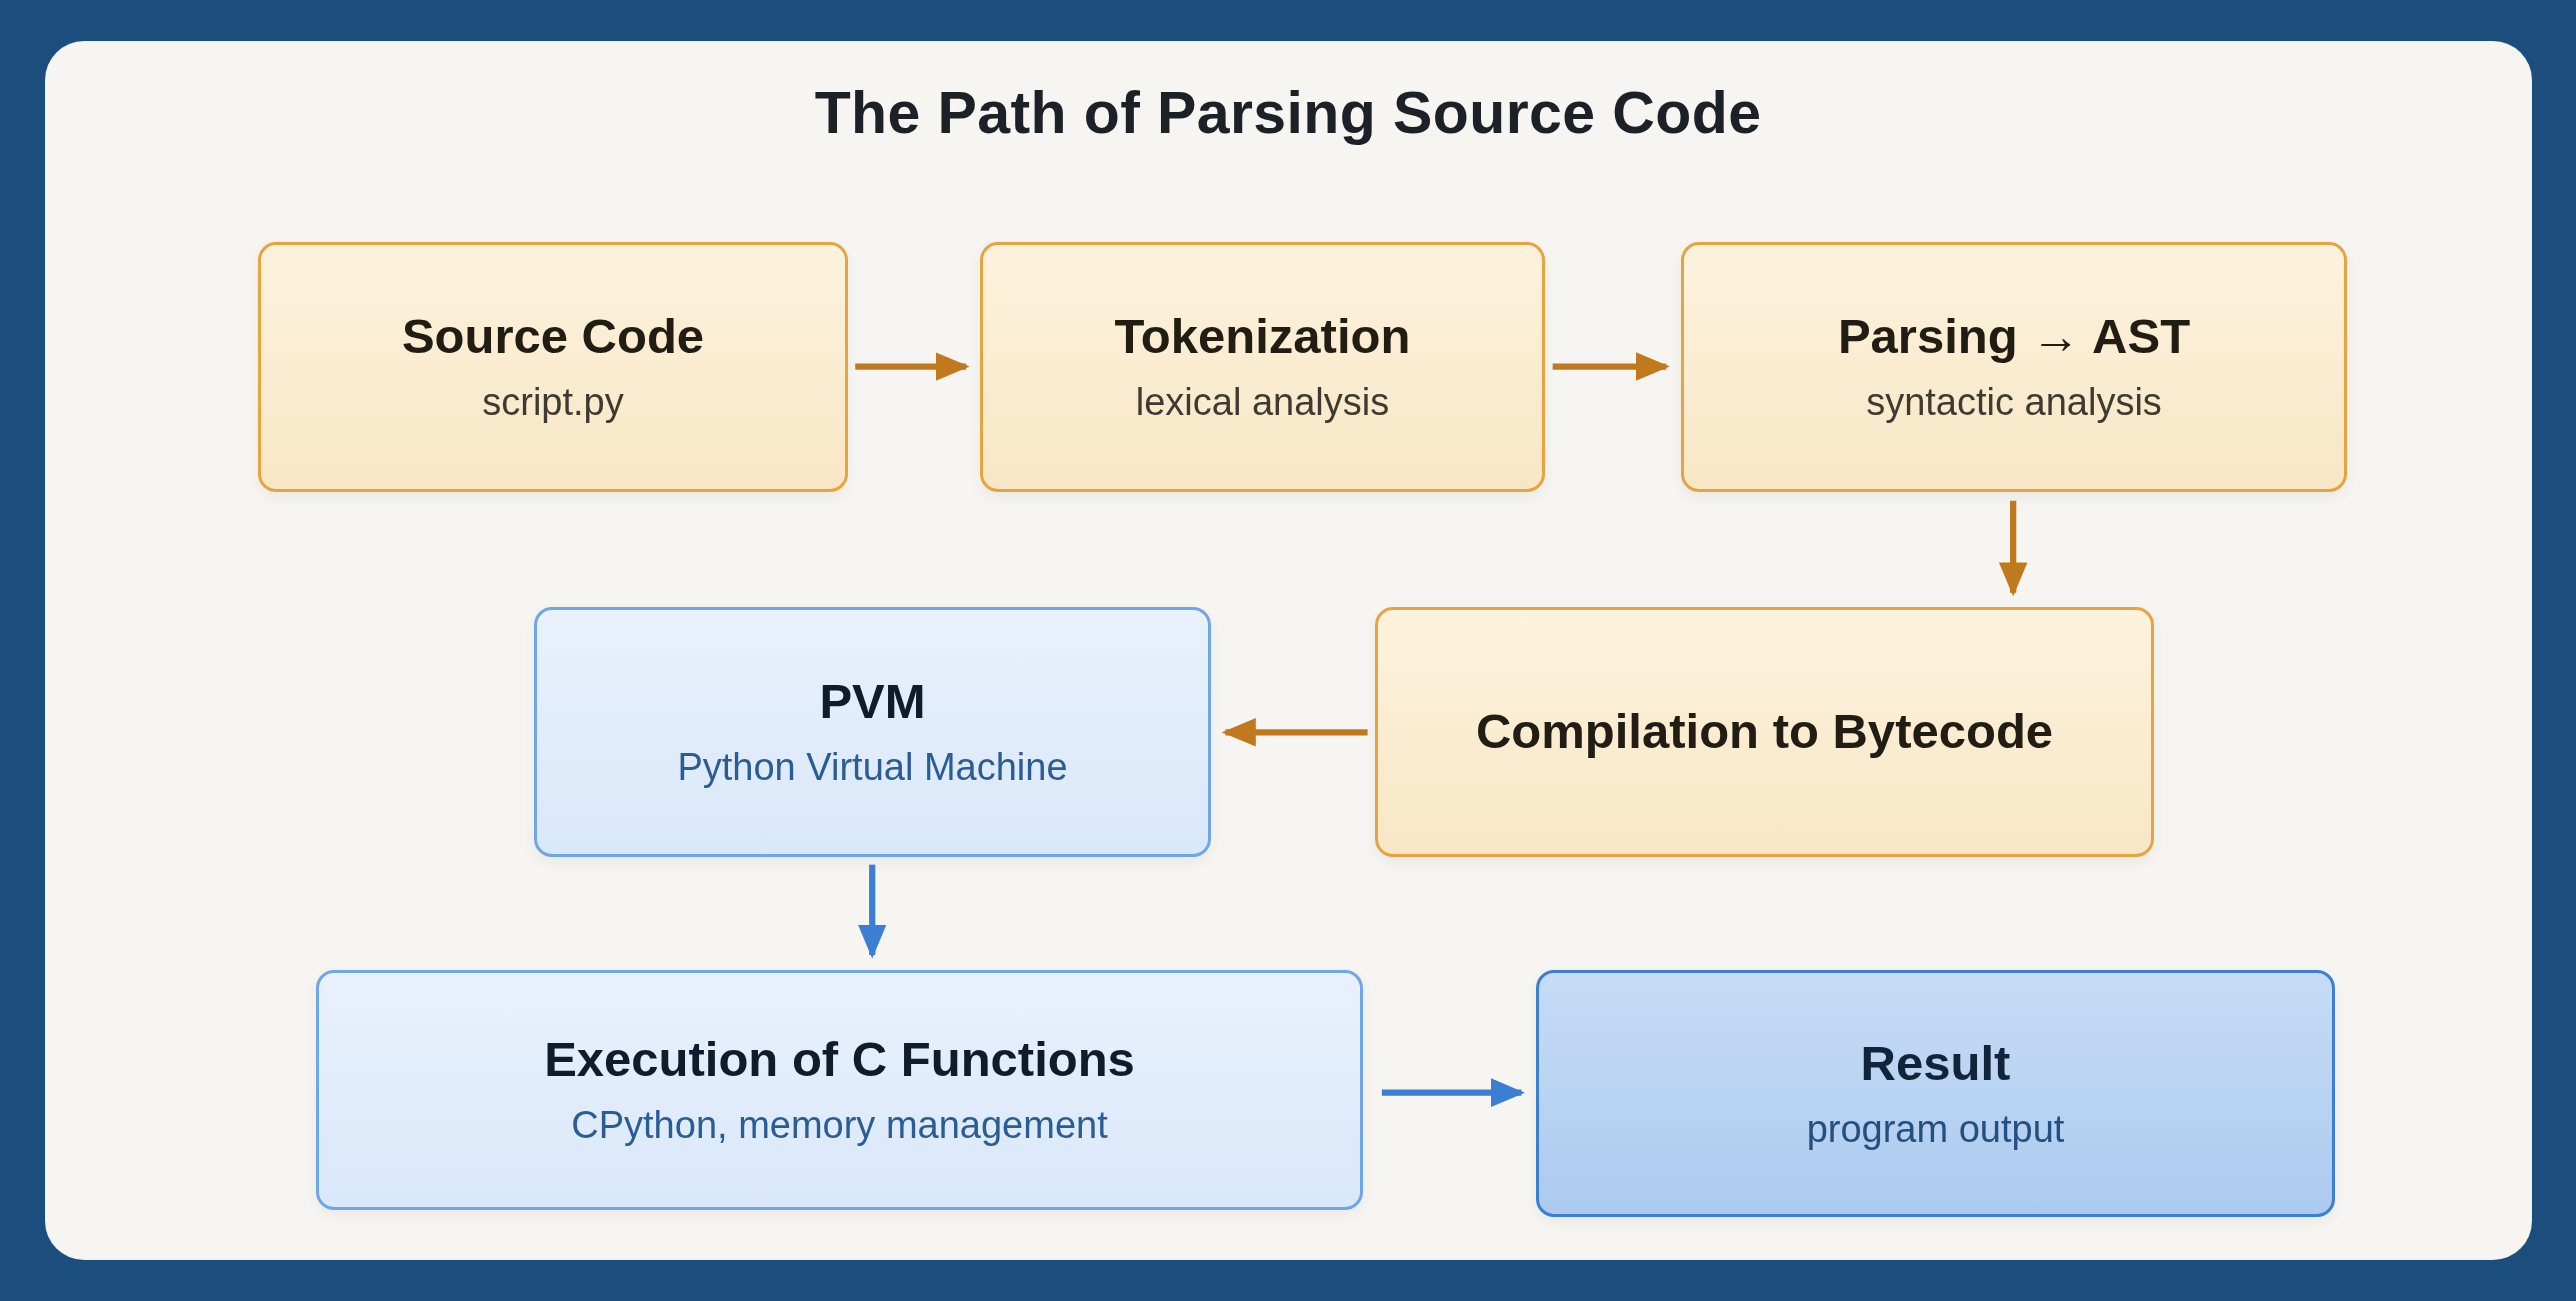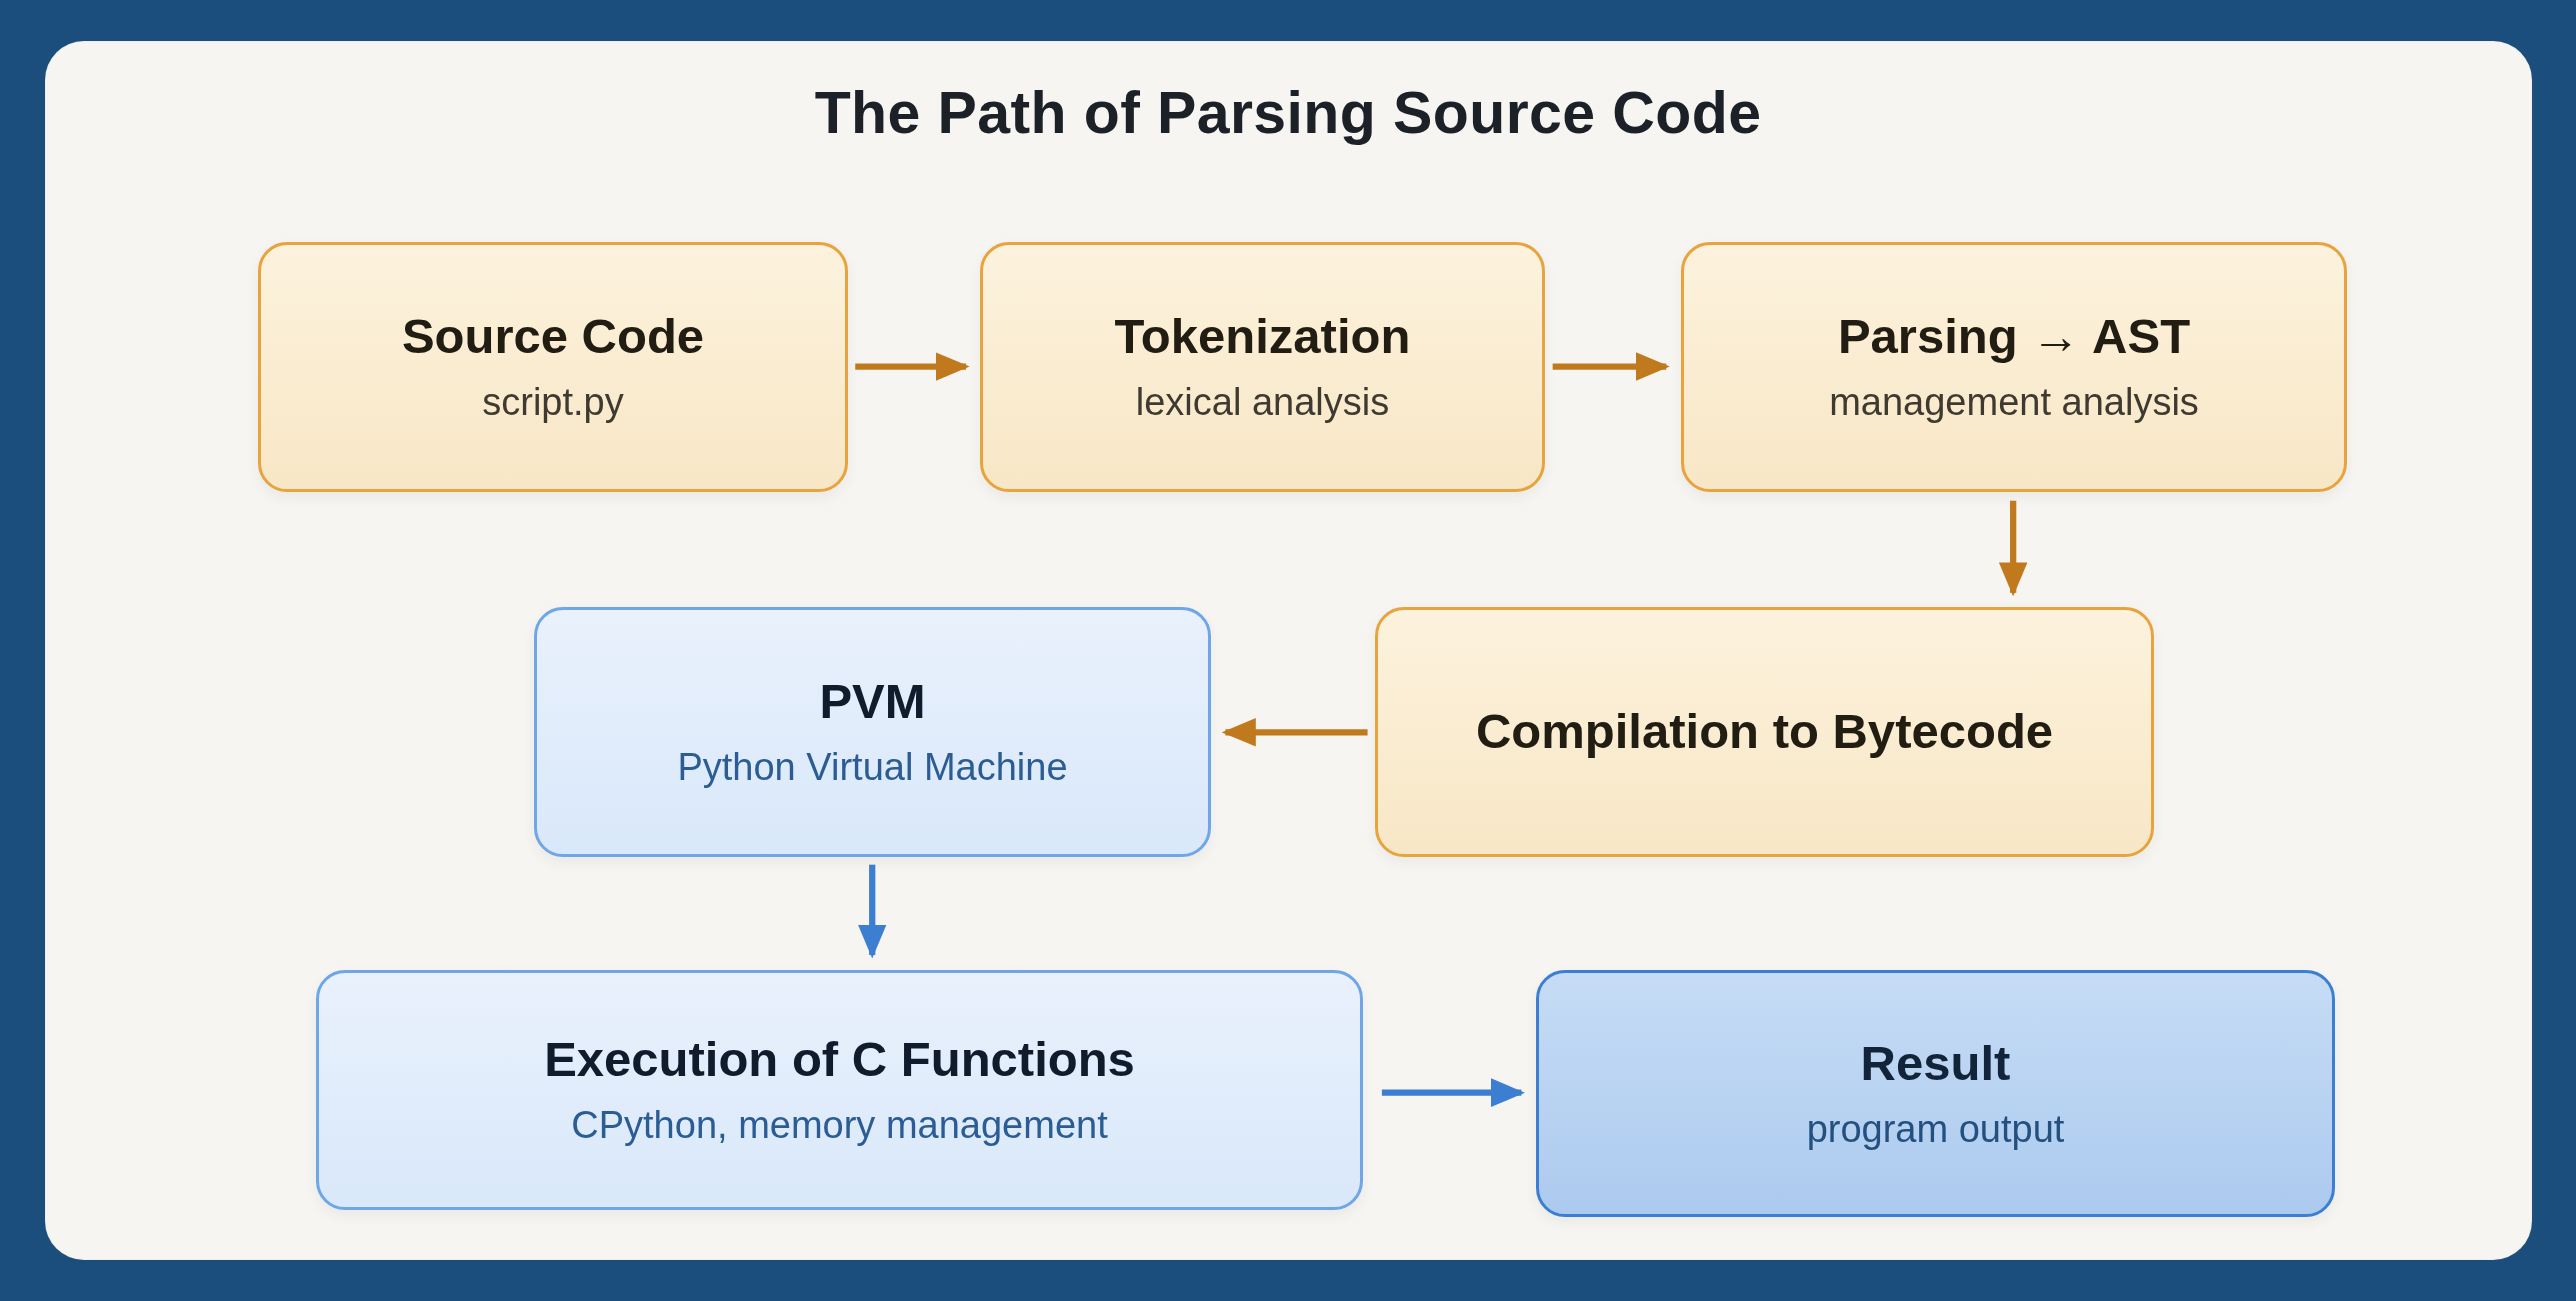--- a/index.html
+++ b/index.html
@@ -32,21 +32,21 @@
     width: 100%;
     text-align: center;
     font-size: 59px;
     font-weight: bold;
     color: #1c2128;
     letter-spacing: 0.4px;
   }
   .node {
     position: absolute;
     box-sizing: border-box;
-    border-radius: 29px;
+    border-radius: 18px;
     display: flex;
     flex-direction: column;
     align-items: center;
     justify-content: center;
     gap: 18px;
     box-shadow: 0 5.4px 12.5px rgba(40,50,70,0.06);
   }
   .node-title {
     font-size: 49px;
     font-weight: bold;
@@ -101,21 +101,21 @@
   <div class="node-subtitle">script.py</div>
 </div>
 
 <div class="node orange" style="left:980px; top:242px; width:565px; height:250px;justify-content:center;">
   <div class="node-title">Tokenization</div>
   <div class="node-subtitle">lexical analysis</div>
 </div>
 
 <div class="node orange" style="left:1681px; top:242px; width:666px; height:250px;">
   <div class="node-title">Parsing → AST</div>
-  <div class="node-subtitle">management analysis</div>
+  <div class="node-subtitle">syntactic analysis</div>
 </div>
 
 <div class="node blue-light" style="left:534px; top:607px; width:677px; height:250px;">
   <div class="node-title">PVM</div>
   <div class="node-subtitle">Python Virtual Machine</div>
 </div>
 
 <div class="node orange" style="left:1375px; top:607px; width:779px; height:250px;">
   <div class="node-title">Compilation to Bytecode</div>
 </div>

